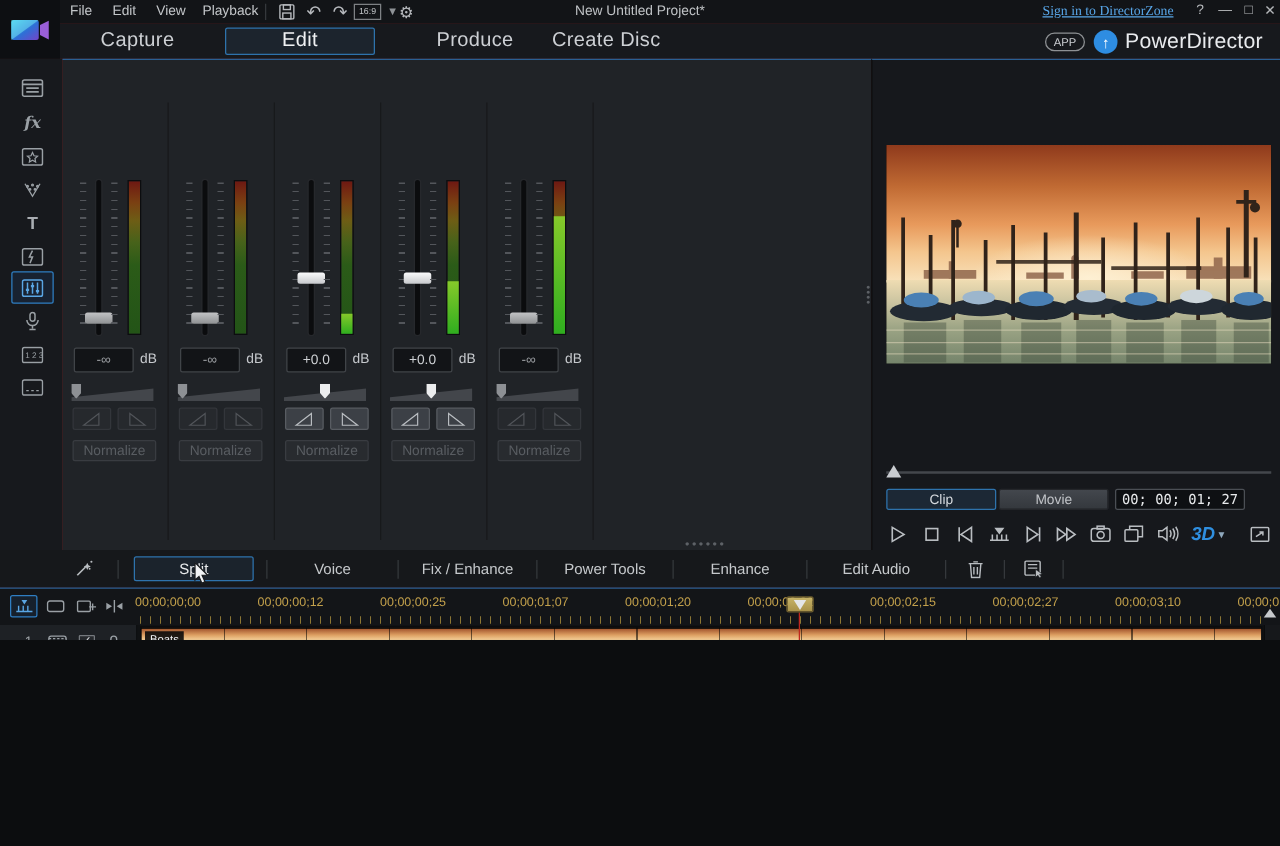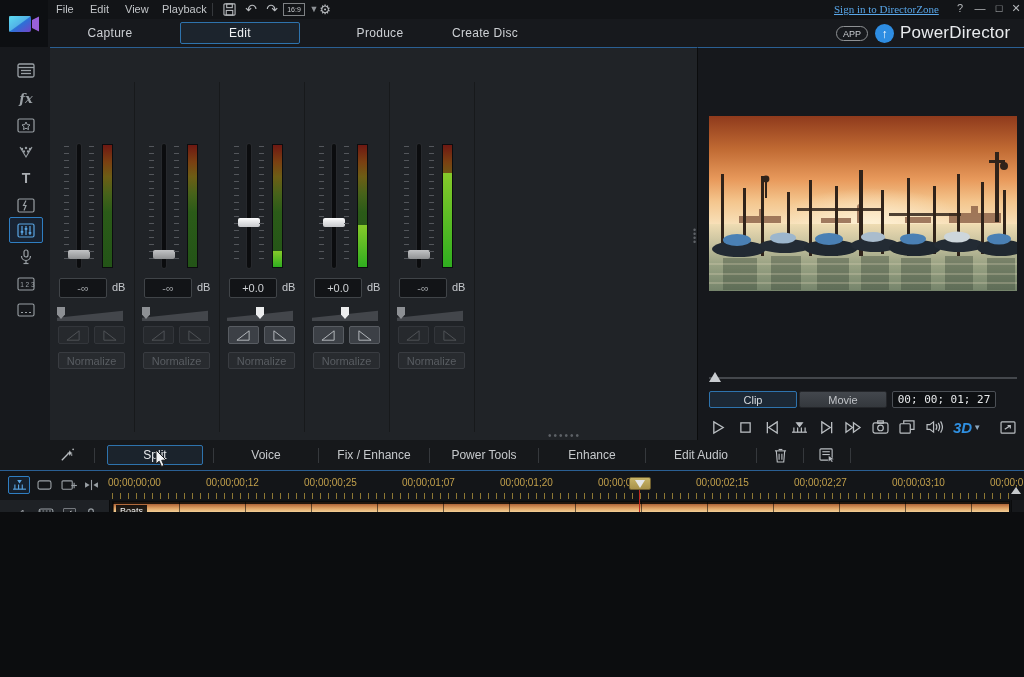--- a/index.html
+++ b/index.html
@@ -16,21 +16,21 @@
   .menu { position:absolute; top:2px; font-size:11px; color:#c3c6c9; padding:1px 6px; cursor:default; }
   .tb-ico { position:absolute; top:1px; width:18px; height:16px; display:flex; align-items:center; justify-content:center; color:#b6b9bd; font-size:13px; }
   .tb-sep { position:absolute; top:3px; width:1px; height:13px; background:#35383c; }
   .aspect-box { position:absolute; top:3px; left:283px; width:22px; height:13px; border:1px solid #7e8184; font-size:7px; display:flex; align-items:center; justify-content:center; color:#c3c6c9; }
   .proj-title { position:absolute; top:3px; left:380px; width:264px; text-align:center; font-size:11px; color:#bfc2c5; }
   .signin { position:absolute; top:3px; left:834px; font-size:11px; color:#58a6e8; text-decoration:underline;font-family:Liberation Serif, serif; }
   .winbtn { position:absolute; top:2px; font-size:11px; color:#b4b7ba; width:16px; text-align:center; }
 
   
   .tabrow { position:absolute; left:0; top:19px; width:1024px; height:28px; background:#17191d; }
-  .mode-tab { position:absolute; top:3px; height:22px; display:flex; align-items:center; justify-content:center; font-size:12px; color:#cdd0d4; letter-spacing:.3px; }
+  .mode-tab { position:absolute; top:3px; height:22px; display:flex; align-items:center; justify-content:center; font-size:16px; color:#cdd0d4; letter-spacing:.3px; }
   .mode-tab.active { border:1px solid #2e73ad; background:#1c242d; color:#f0f2f4; border-radius:2px; }
   .app-badge { position:absolute; top:7px; left:836px; width:32px; height:15px; border:1px solid #8e9194; border-radius:8px; font-size:9px; display:flex; align-items:center; justify-content:center; color:#c9ccd0; }
   .up-circle { position:absolute; top:5px; left:875px; width:19px; height:19px; border-radius:50%; background:#2e8de2; color:#fff; font-size:12px; display:flex; align-items:center; justify-content:center; font-weight:bold; }
   .brand { position:absolute; top:4px; left:900px; font-size:17px; color:#e9ebee; letter-spacing:.2px; }
 
   
   .sidebar { position:absolute; left:0; top:47px; width:50px; height:393px; background:#17191d; }
   .side-item { position:absolute; left:9px; width:34px; height:26px; display:flex; align-items:center; justify-content:center; color:#9aa0a5; }
   .side-item.active { border:1px solid #2f7ec2; background:#182231; border-radius:2px; color:#5aa6e4; }
   .side-item svg { stroke:#9aa0a5; }
@@ -170,20 +170,21 @@
         <rect x="1" y="1" width="12" height="12" rx="1"></rect>
           <rect x="4" y="1" width="6" height="4"></rect>
           <rect x="3.5" y="8" width="7" height="5"></rect>
       </svg>
     </div>
     <div class="tb-ico" style="left:242px;font-size:14px">↶</div>
     <div class="tb-ico" style="left:263px;font-size:14px">↷</div>
     <div class="aspect-box">16:9</div>
     <div class="tb-ico" style="left:305px;font-size:9px;color:#8e9296">▼</div>
     <div class="tb-ico" style="left:316px;font-size:13px">⚙</div>
+    <div class="proj-title">New Untitled Project*</div>
     <a class="signin">Sign in to DirectorZone</a>
     <div class="winbtn" style="left:952px">?</div>
     <div class="winbtn" style="left:972px">—</div>
     <div class="winbtn" style="left:991px">□</div>
     <div class="winbtn" style="left:1008px">✕</div>
   </div>
 
   <div class="logo-box">
     <svg width="34" height="26" viewBox="0 0 34 26">
       <defs>

